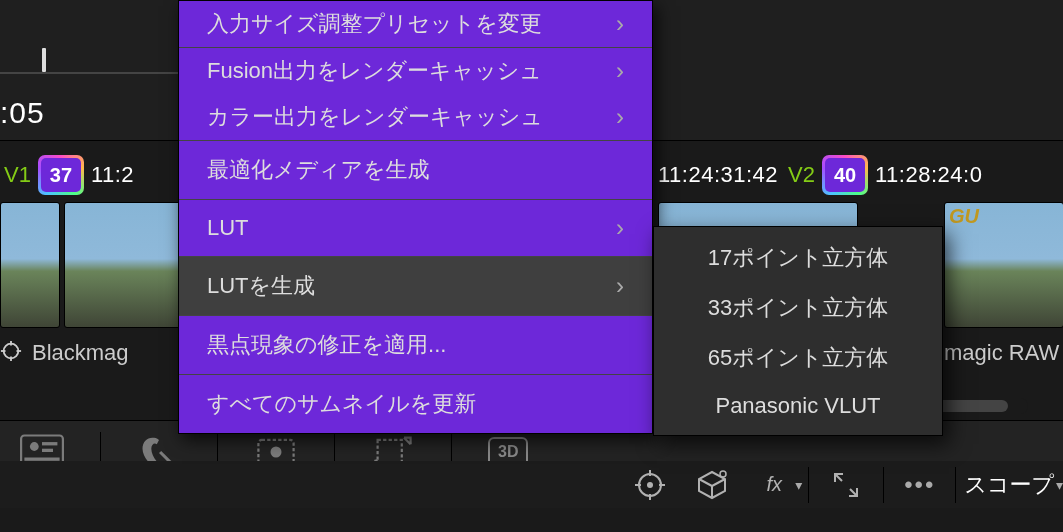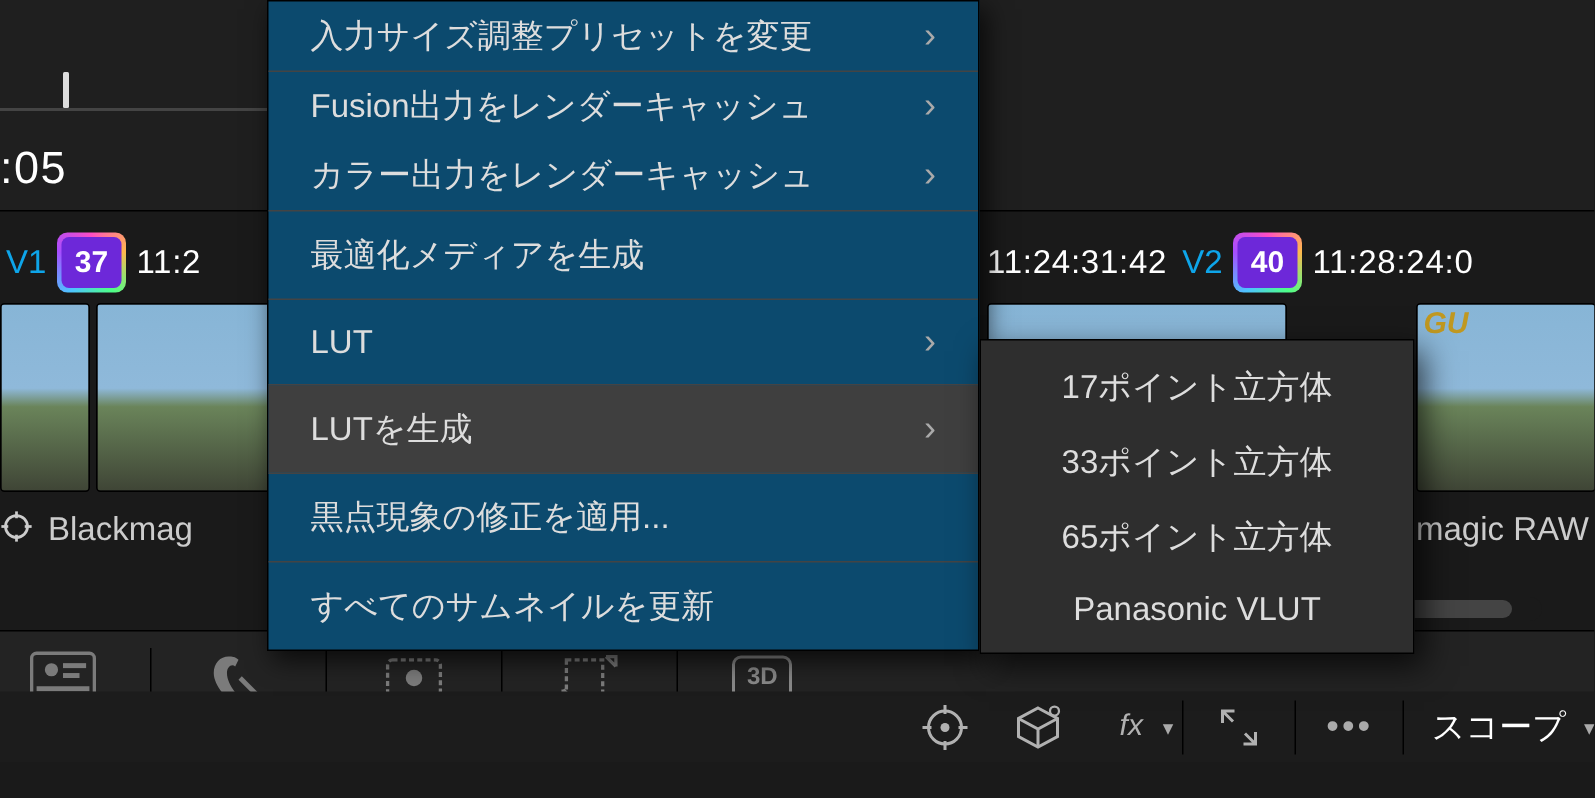--- a/index.html
+++ b/index.html
@@ -64,21 +64,21 @@
     position: absolute;
     top: 0;
   }
   .clip-header {
     display: flex;
     align-items: center;
     gap: 10px;
     font-size: 22px;
     color: #ddd;
   }
-  .vlabel { color: #0ea5e9; font-size: 22px; }
+  .vlabel { color: #84cc16; font-size: 22px; }
   .badge {
     width: 40px;
     height: 34px;
     display: flex;
     align-items: center;
     justify-content: center;
     font-weight: bold;
     color: #fff;
     font-size: 20px;
     border-radius: 5px;
@@ -125,21 +125,21 @@
   .target-icon {
     width: 22px; height: 22px;
   }
 
   
   .menu {
     position: absolute;
     left: 178px;
     top: 0px;
     width: 475px;
-    background: #0c4a6e;
+    background: #6d28d9;
     border: 1px solid #000;
     box-shadow: 4px 6px 16px rgba(0,0,0,0.7);
     font-size: 22px;
     color: #ddd;
     z-index: 10;
   }
   .menu-item {
     padding: 14px 28px;
     display: flex;
     align-items: center;
@@ -251,21 +251,21 @@
   }
   .bb-sep {
     width: 1px;
     height: 36px;
     background: #000;
     margin: 0 6px;
   }
   .scope-label {
     color: #fff;
     font-size: 22px;
-    margin: 0 12px;
+    margin: 0 2px;
   }
   .dots {
     color: #aaa;
     font-size: 24px;
     margin: 0 14px;
     letter-spacing: 2px;
   }
   .bar-orange {
     position: absolute;
     left: 647px;

